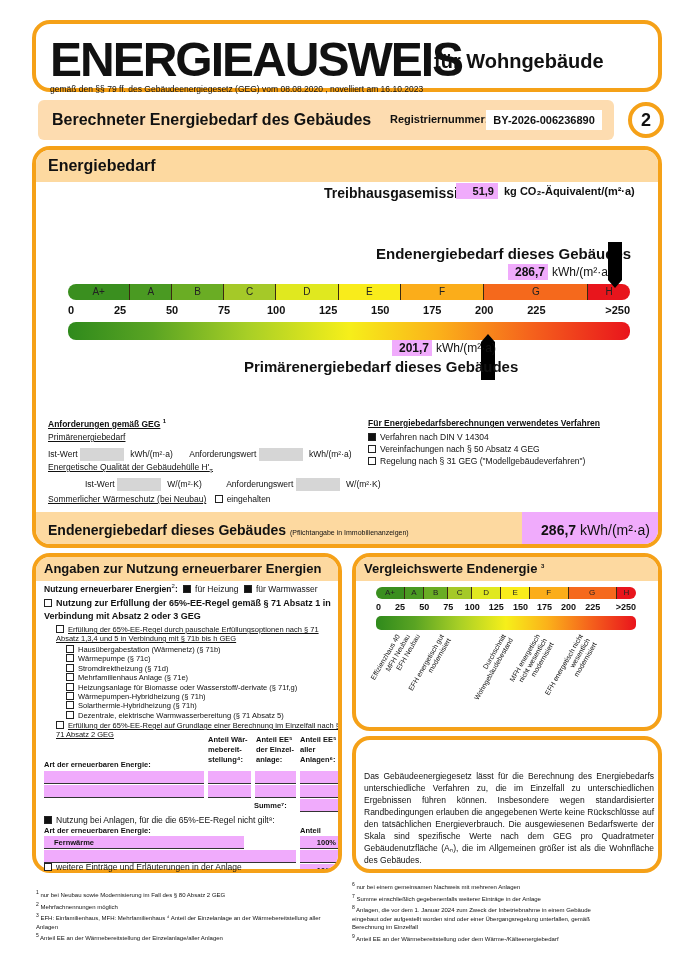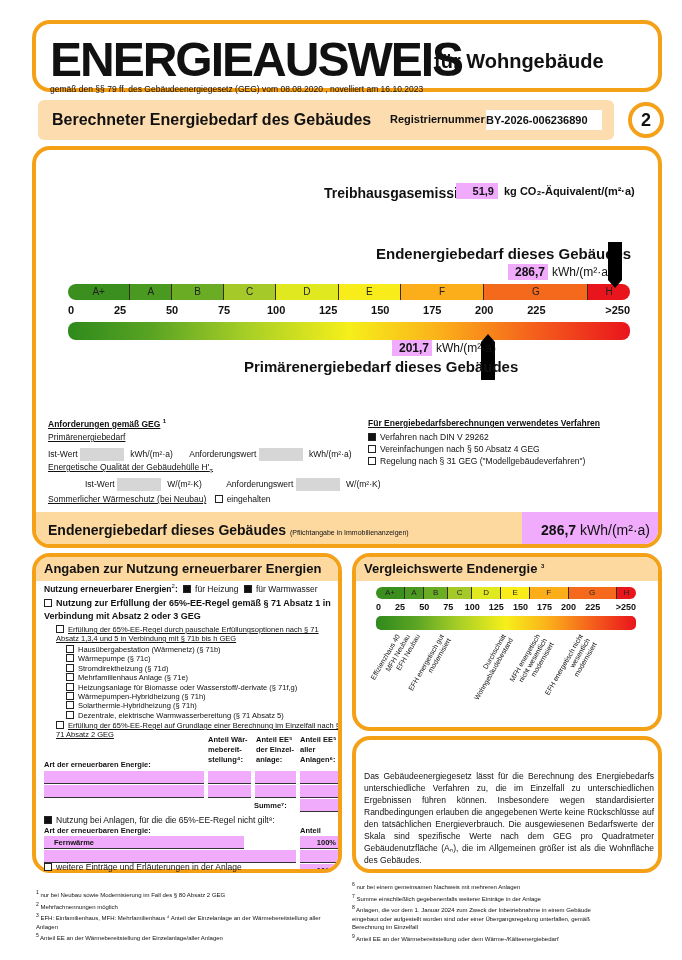--- a/index.html
+++ b/index.html
@@ -6,21 +6,21 @@
 body{width:682px;height:960px;background:#fff;font-family:"Liberation Sans",sans-serif;color:#111;position:relative;overflow:hidden}
 .abs{position:absolute}
 .box{position:absolute;border:4px solid #f5a118;border-radius:18px;background:#fff}
 .hdrband{background:#fdd9a0;position:absolute;left:0;right:0;top:0}
 .title-big{position:absolute;left:14px;top:12px;font-weight:bold;font-size:48px;letter-spacing:-2px;line-height:48px}
 .title-sub{position:absolute;left:398px;top:26px;font-size:20px;font-weight:bold}
 .title-law{position:absolute;left:14px;top:60px;font-size:8.5px}
 .sec-head{position:absolute;left:38px;top:100px;width:576px;height:40px;background:#fddcb0;border-radius:6px}
 .sec-head .t{position:absolute;left:14px;top:11px;font-weight:bold;font-size:16px}
 .sec-head .rl{position:absolute;left:352px;top:13px;font-size:11px;font-weight:bold}
-.sec-head .rv{position:absolute;left:448px;top:10px;width:116px;height:20px;background:#fff;font-size:11px;font-weight:bold;text-align:left;line-height:20px}
+.sec-head .rv{position:absolute;left:448px;top:10px;width:116px;height:20px;background:#fff;font-size:11px;font-weight:bold;text-align:center;line-height:20px}
 .pagenum{position:absolute;left:628px;top:102px;width:36px;height:36px;border:4px solid #f5a118;border-radius:50%;font-weight:bold;font-size:18px;text-align:center;line-height:28px}
 .grey{background:#f0abfc}
 .u{text-decoration:underline}
 .cb{display:inline-block;width:8px;height:8px;border:1px solid #222;vertical-align:-1px;margin-right:4px;background:#fff}
 .cb.on{background:#111}
 .scale{position:absolute;display:flex;border-radius:8px;overflow:hidden}
 .scale div{height:100%;text-align:center;color:#222;font-size:10px;border-right:1px solid #3b2a10}
 .scale div:last-child{border-right:none}
 .gradbar{position:absolute;border-radius:8px;background:linear-gradient(to right,#2f8a1c 0%,#5aa423 15%,#a8cf26 32%,#f6ef1a 50%,#fbb11a 66%,#f5641c 82%,#e9141c 100%)}
 .ticks{position:absolute;font-weight:bold;font-size:11px}
@@ -38,20 +38,23 @@
 </div>
 
 <div class="sec-head">
   <div class="t">Berechneter Energiebedarf des Gebäudes</div>
   <div class="rl">Registriernummer:</div>
   <div class="rv">BY-2026-006236890</div>
 </div>
 <div class="pagenum">2</div>
 
 <div class="box" style="left:32px;top:146px;width:630px;height:402px;overflow:hidden;">
+  <div class="hdrband" style="height:32px;">
+    <div class="abs" style="left:12px;top:7px;font-weight:bold;font-size:16px;">Energiebedarf</div>
+  </div>
   <div class="abs" style="left:288px;top:35px;font-size:14px;font-weight:bold;">Treibhausgasemissionen</div>
   <div class="abs grey" style="left:420px;top:33px;width:42px;height:16px;font-size:11px;font-weight:bold;text-align:right;padding-right:4px;line-height:16px;">51,9</div>
   <div class="abs" style="left:468px;top:35px;font-size:11px;font-weight:bold;">kg CO₂-Äquivalent/(m²·a)</div>
 
   <div class="abs" style="left:340px;top:95px;font-size:15px;font-weight:bold;">Endenergiebedarf dieses Gebäudes</div>
   <div class="abs grey" style="left:472px;top:114px;width:40px;height:16px;font-size:12px;font-weight:bold;line-height:16px;text-align:right;padding-right:3px;">286,7</div>
   <div class="abs" style="left:516px;top:115px;font-size:12px;">kWh/(m²·a)</div>
 
   <div class="scale" id="main-scale" style="left:32px;top:134px;width:562px;height:16px;">
       <div style="width: 11.1111%; background: rgb(58, 143, 31); font-size: 10px; line-height: 16px;">A+</div>
@@ -109,21 +112,21 @@
     <span style="margin-left:22px">Anforderungswert</span> <span class="field"></span>
     <span style="margin-left:4px">W/(m²·K)</span>
   </div>
   <div class="row" style="left:12px;top:344px;">
     <span class="u">Sommerlicher Wärmeschutz (bei Neubau)</span>
     <span class="cb" style="margin-left:6px"></span><span>eingehalten</span>
   </div>
 
   <div class="row u" style="left:332px;top:268px;font-weight:bold;">Für Energiebedarfsberechnungen verwendetes Verfahren</div>
   <div class="row" style="left:332px;top:281px;line-height:12px;" id="verfahren-list">
-      <div><span class="cb on"></span><span>Verfahren nach DIN V 29262</span></div>
+      <div><span class="cb on"></span><span>Verfahren nach DIN V 14304</span></div>
       <div><span class="cb"></span><span>Vereinfachungen nach § 50 Absatz 4 GEG</span></div>
       <div><span class="cb"></span><span>Regelung nach § 31 GEG ("Modellgebäudeverfahren")</span></div>
     </div>
 
   <div class="abs" style="left:0;right:0;top:362px;height:36px;background:#fdd9a0;">
     <div class="abs" style="left:12px;top:10px;font-size:14px;font-weight:bold;white-space:nowrap;">
       <span>Endenergiebedarf dieses Gebäudes</span> <span style="font-size:7px;font-weight:normal">(Pflichtangabe in Immobilienanzeigen)</span>
     </div>
     <div class="abs grey" style="right:0;top:0;width:136px;height:36px;">
       <div class="abs" style="right:8px;top:10px;font-size:14px;white-space:nowrap;">

